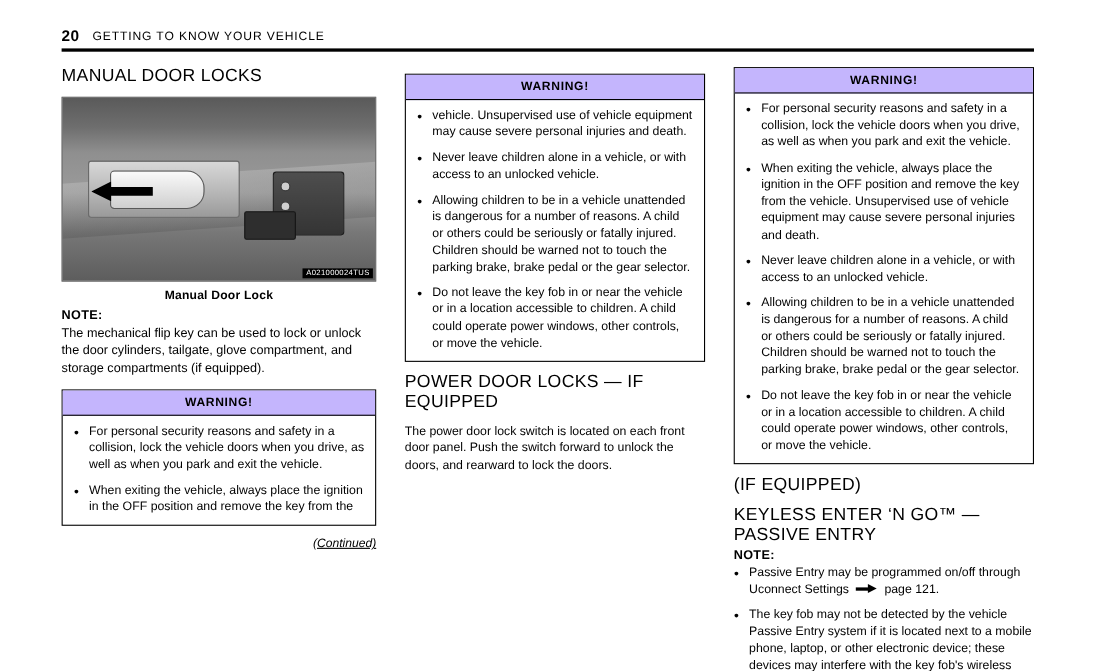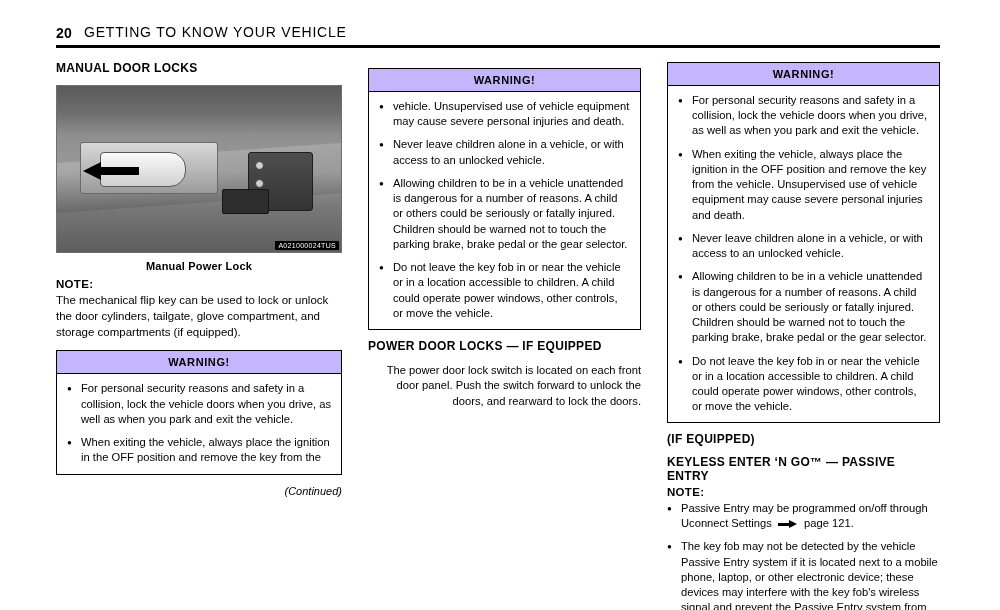--- a/index.html
+++ b/index.html
@@ -29,39 +29,39 @@
     border-bottom: 3px solid #000;
     padding-bottom: 4px;
     margin-bottom: 14px;
   }
   .page-number {
     font-size: 14px;
     font-weight: bold;
     letter-spacing: 0.2px;
   }
   .header-title {
-    font-size: 14px;
+    font-size: 11px;
     letter-spacing: 0.8px;
     font-weight: normal;
     text-transform: uppercase;
     padding-bottom: 1px;
   }
   
   .columns {
     display: flex;
     gap: 26px;
     align-items: flex-start;
   }
   .col {
     width: 286px;
     position: relative;
   }
   h2.section-title {
-    font-size: 12px;
-    font-weight: bold;
+    font-size: 16px;
+    font-weight: normal;
     margin: 0 0 9px 0;
     letter-spacing: 0.3px;
     text-transform: uppercase;
     line-height: 1.15;
   }
   p.body-text {
     font-size: 11.5px;
     line-height: 1.38;
     margin: 0 0 10px 0;
   }
@@ -228,26 +228,26 @@
     left: 0;
     top: 0;
     font-size: 8px;
     line-height: 16px;
   }
   .cont-text {
     font-size: 11px;
     font-style: italic;
     text-align: right;
     margin-top: 6px;
+    text-decoration: underline;
   }
   .plain-para {
     font-size: 11.2px;
     line-height: 1.38;
     margin: 0 0 8px 0;
-    text-align: right;
   }
   .arrow-glyph {
     display: inline-block;
     position: relative;
     width: 20px;
     height: 9px;
     vertical-align: middle;
     margin: 0 3px;
   }
   .arrow-glyph:before {
@@ -294,21 +294,21 @@
           <div class="switch-pod">
             <div class="switch-dot" style="left:6px; top:8px;"></div>
             <div class="switch-dot" style="left:6px; top:26px;"></div>
           </div>
           <div class="lock-rocker"></div>
           <svg class="arrow-left" viewBox="0 0 56 18">
             <polygon points="0,9 18,0 18,5 56,5 56,13 18,13 18,18" fill="#000000"></polygon>
           </svg>
           <div class="fig-code">A021000024TUS</div>
         </div>
-        <div class="fig-caption">Manual Power Lock</div>
+        <div class="fig-caption">Manual Door Lock</div>
       </div>
 
       <div class="note-label">NOTE:</div>
       <p class="body-text">The mechanical flip key can be used to lock or unlock the door cylinders, tailgate, glove compartment, and storage compartments (if equipped).</p>
 
       <div class="warning">
         <div class="warning-head">WARNING!</div>
         <div class="warning-body">
           <ul class="bullets">
             <li>For personal security reasons and safety in a collision, lock the vehicle doors when you drive, as well as when you park and exit the vehicle.</li>

